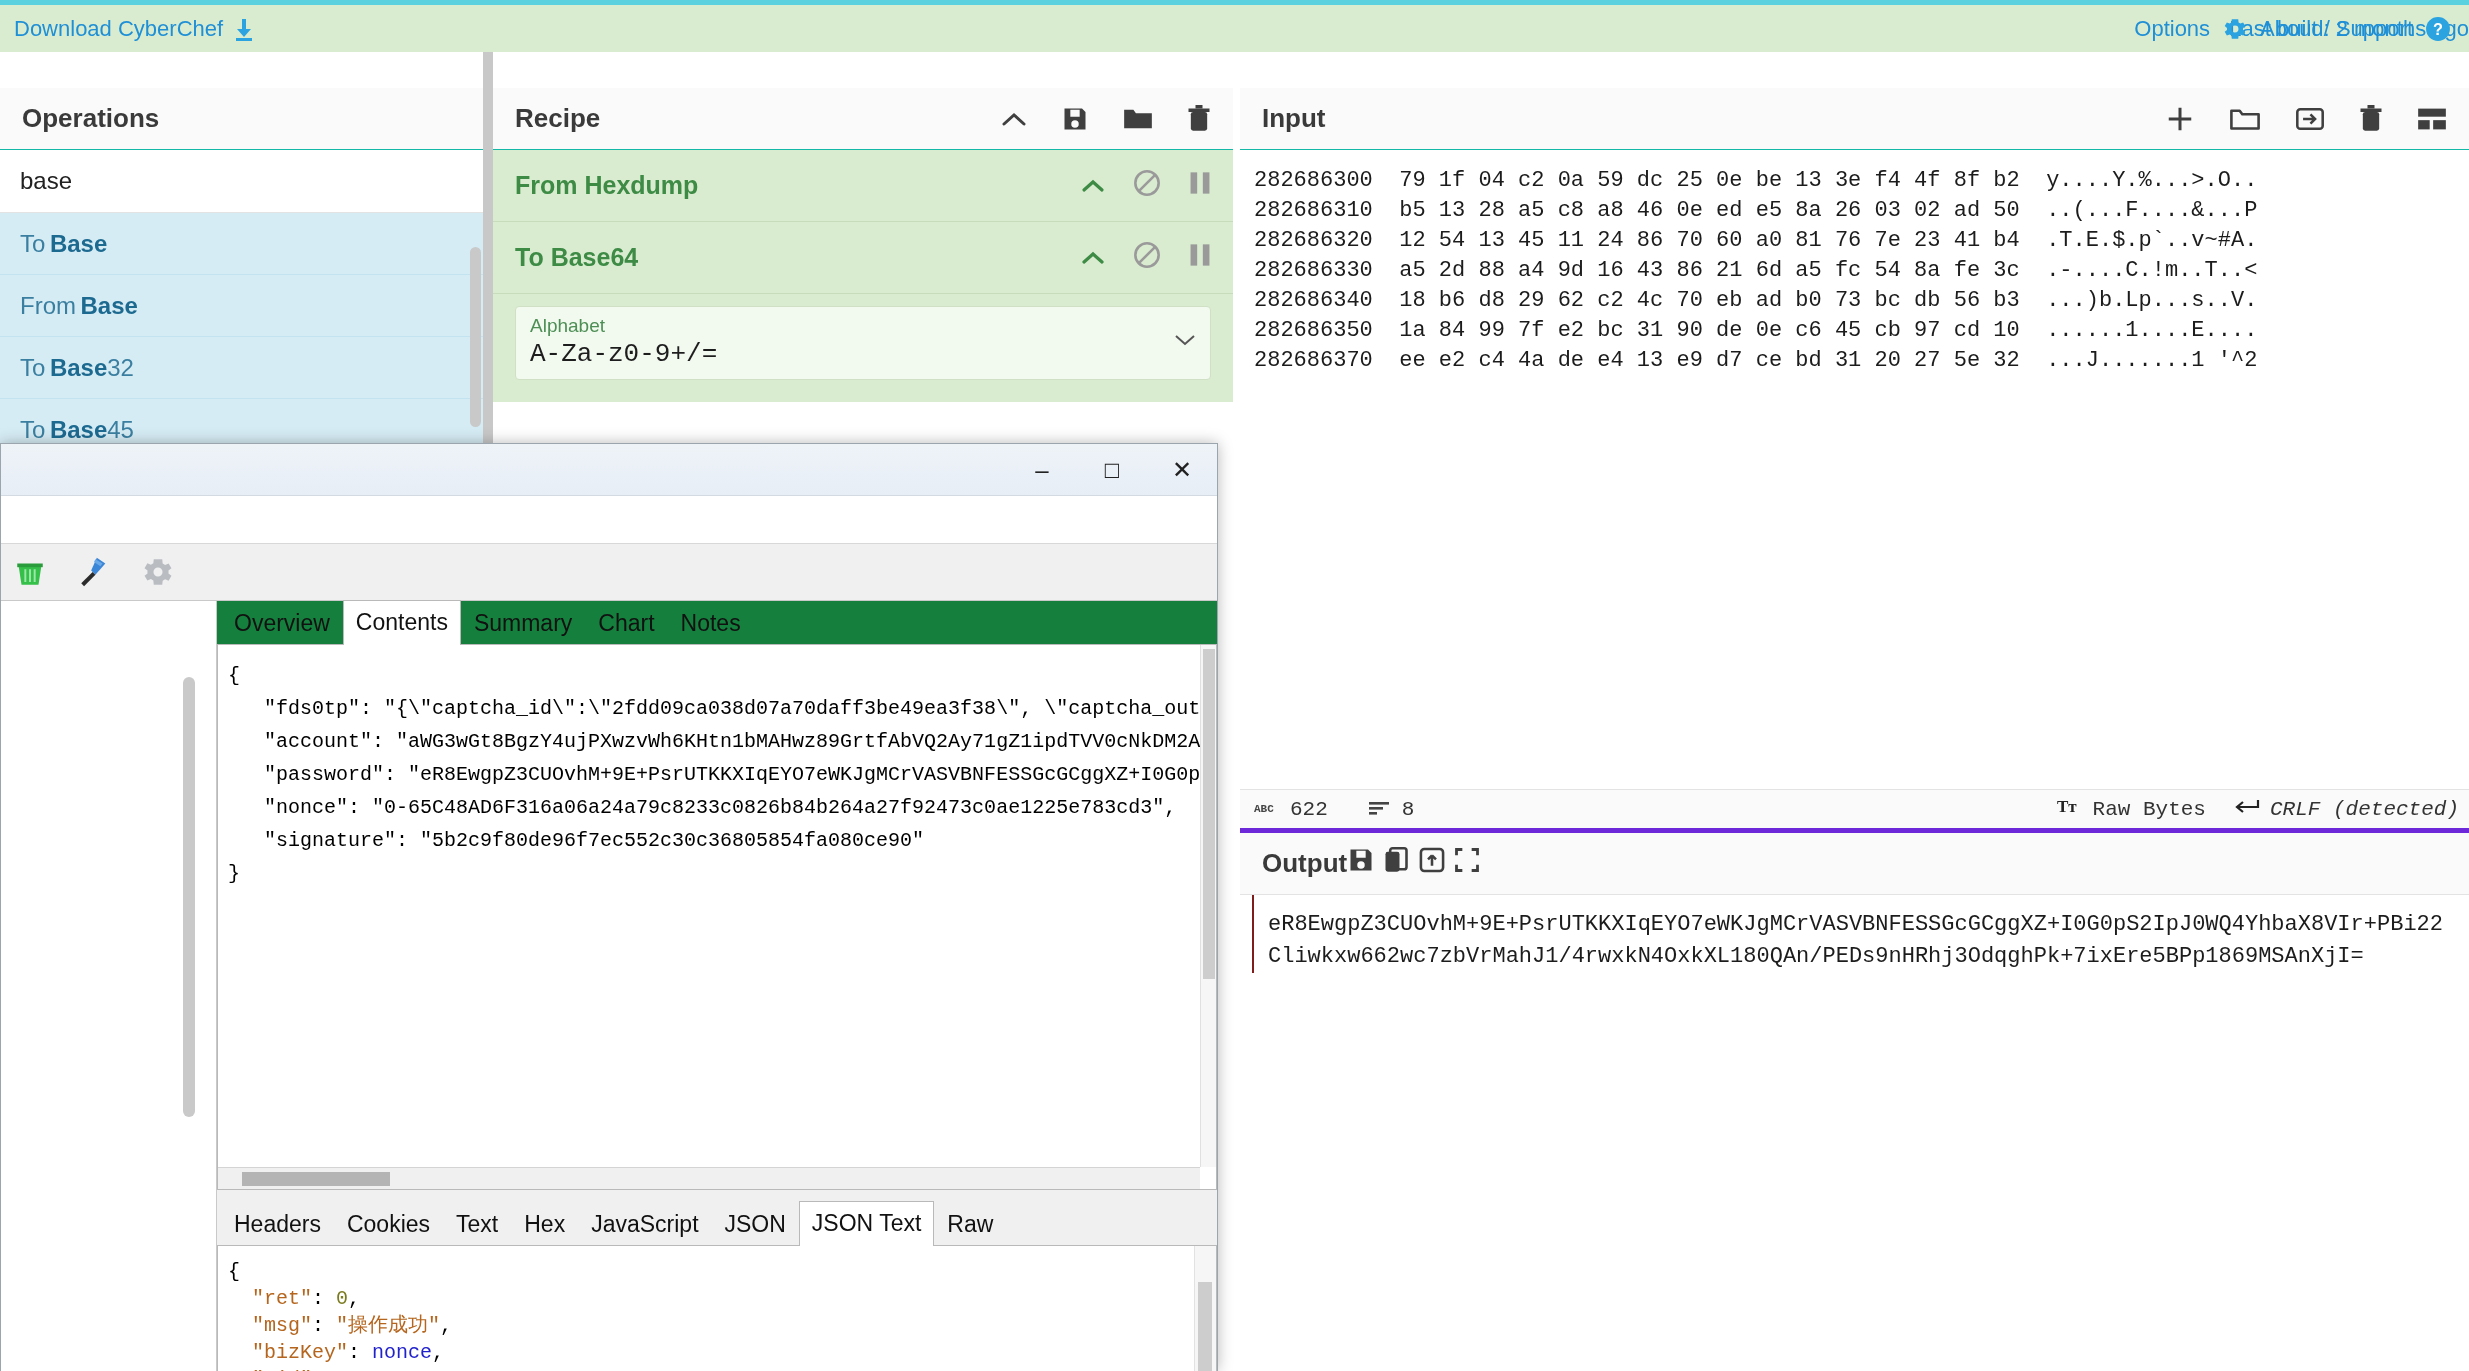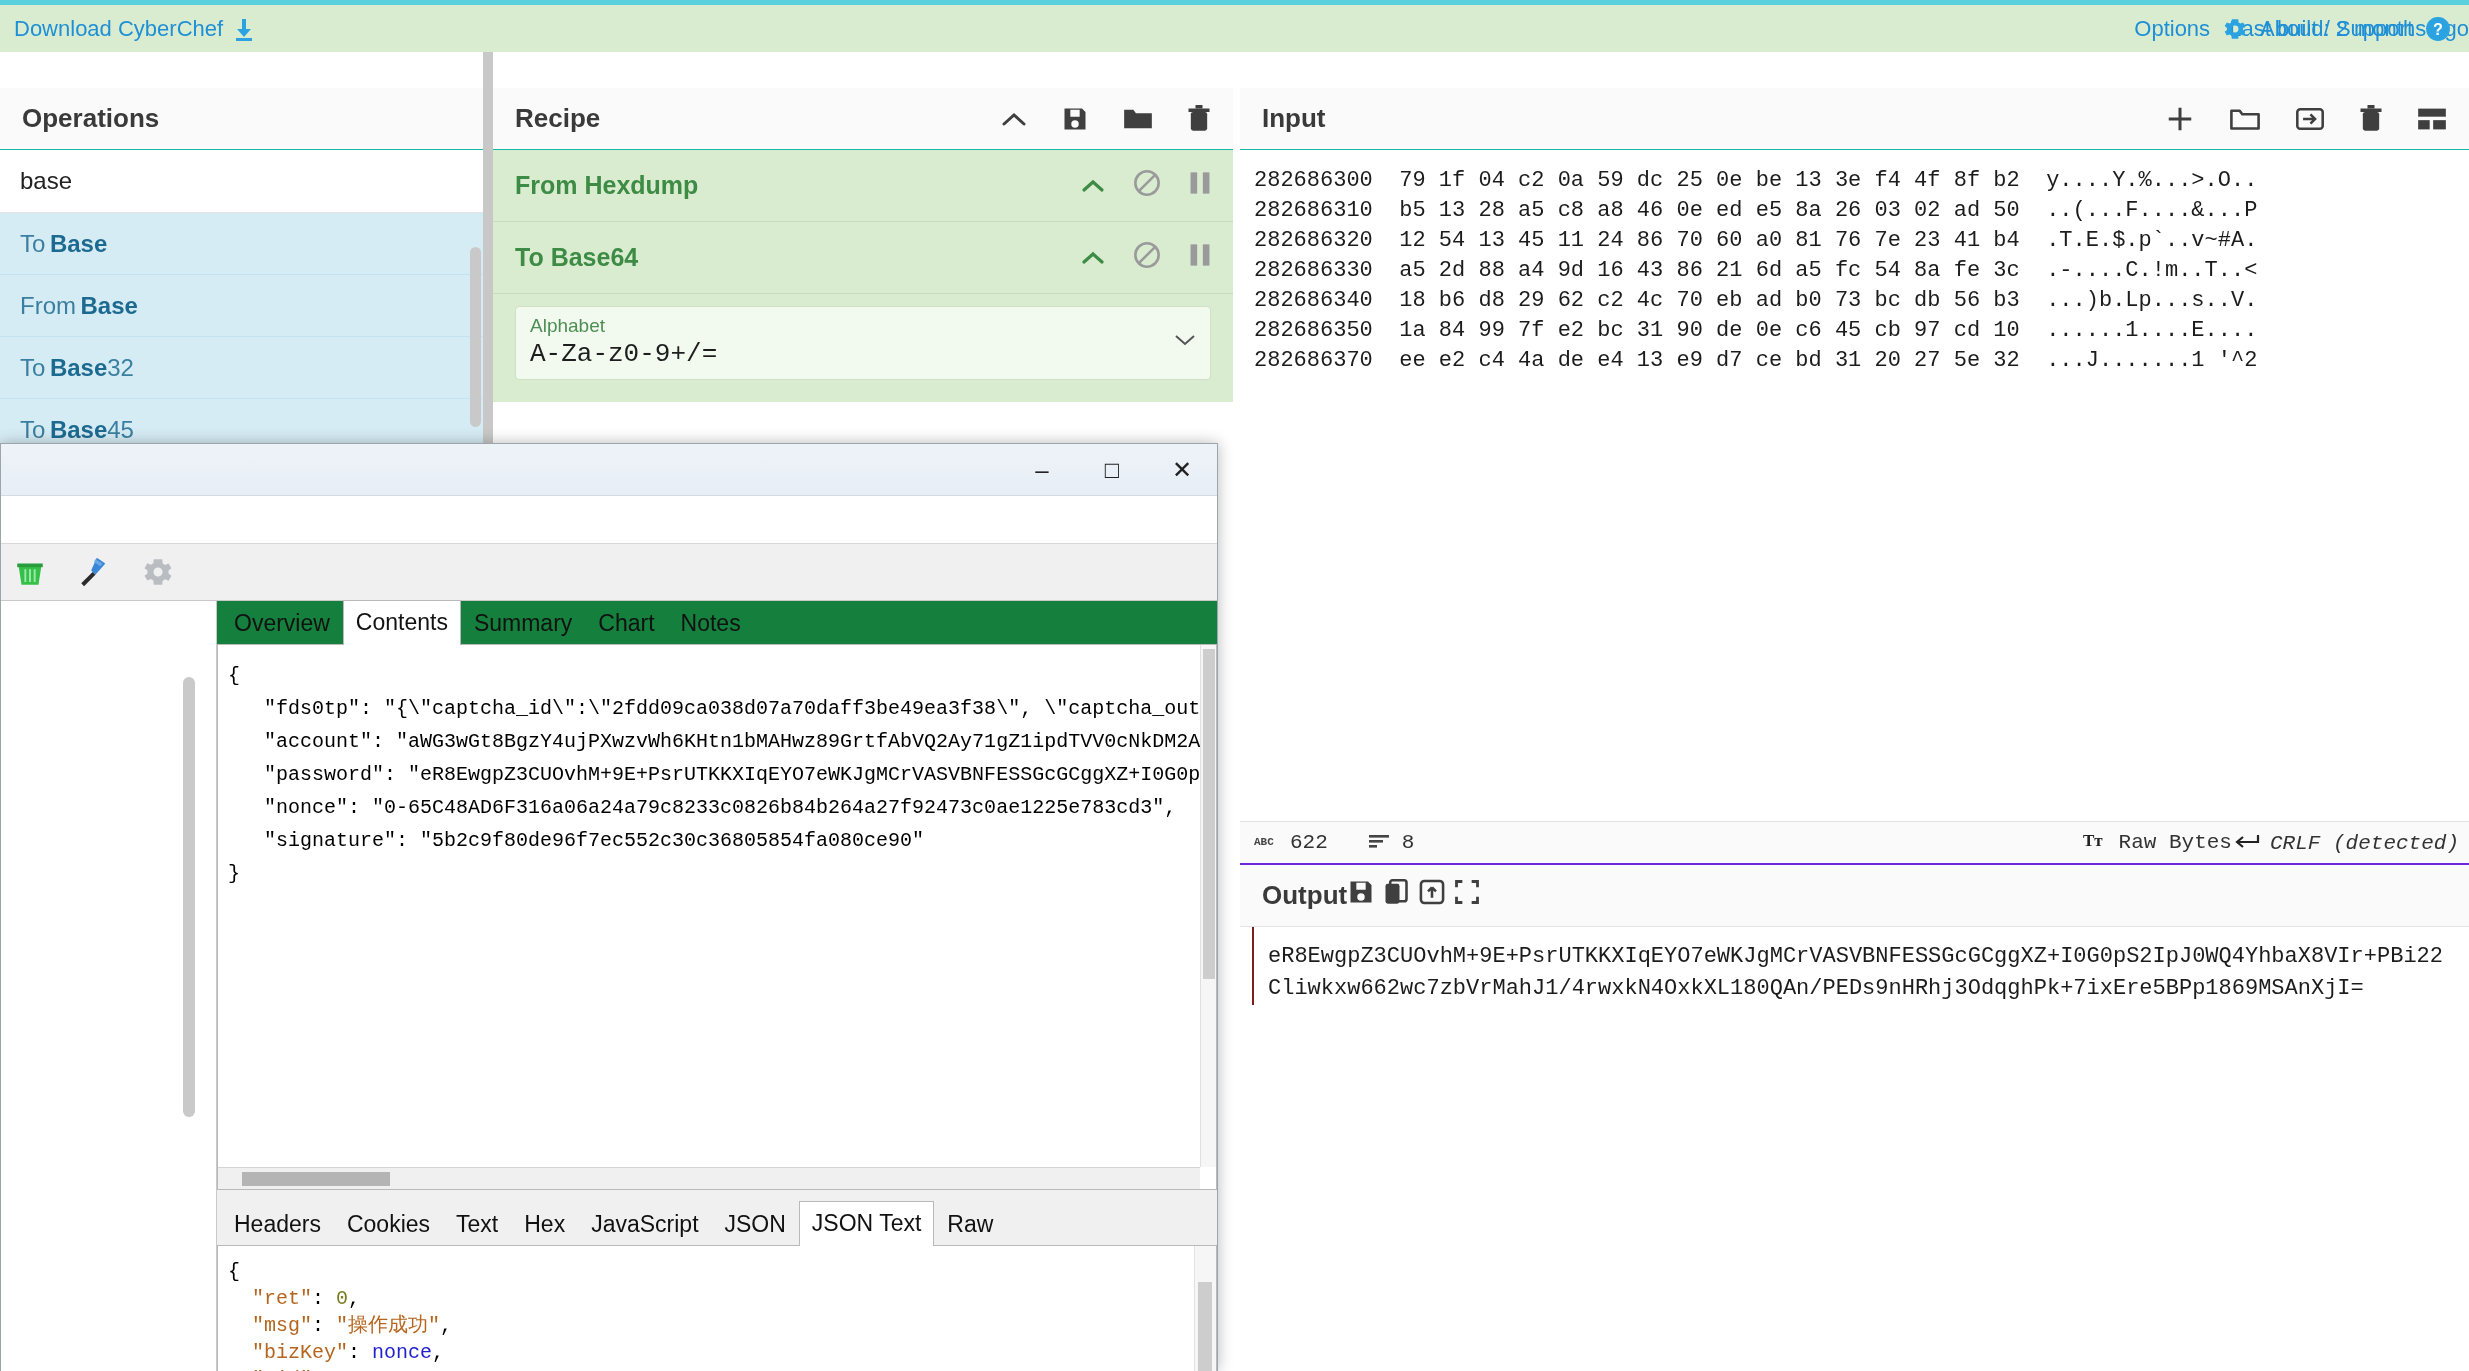--- a/index.html
+++ b/index.html
@@ -100,26 +100,26 @@
   
   .cc-input-area {
     position: relative; height: 639px; background: #fff; overflow: hidden;
   }
   .cc-hexdump {
     font-family: "Liberation Mono", monospace;
     font-size: 22px; line-height: 30px; color: #1c1c1c;
     padding: 14px 0 0 14px; white-space: pre;
   }
   .cc-input-status {
-    height: 44px; background: #fafafa; border-top:1px solid #e3e3e3; border-bottom:2px solid #6d28d9;
+    height: 44px; background: #fafafa; border-top:1px solid #e3e3e3; border-bottom:5px solid #6d28d9;
     display:flex; align-items:center; padding: 0 14px; position: relative;
-    font-size: 21px; color: #333; font-family:"Liberation Mono", monospace;margin-top:32px;
+    font-size: 21px; color: #333; font-family:"Liberation Mono", monospace;
   }
   .cc-st-group { display:flex; align-items:center; gap: 10px; margin-right: 40px; }
-  .cc-st-right { position:absolute; right: 0px; display:flex; align-items:flex-end; }
+  .cc-st-right { position:absolute; right: 0px; display:flex; align-items:center; gap: 26px; }
   .cc-st-right .grp { display:flex; align-items:center; gap:10px; }
   .cc-grip {
     position:absolute; left: 50%; transform: translateX(-50%); bottom: -10px;
     width: 80px; height: 6px;
     background-image: radial-gradient(#bbb 35%, transparent 36%);
     background-size: 10px 6px;
   }
 
   .cc-output-title {
     height: 62px; background: #fafafa; border-bottom: 1px solid #e3e3e3;

